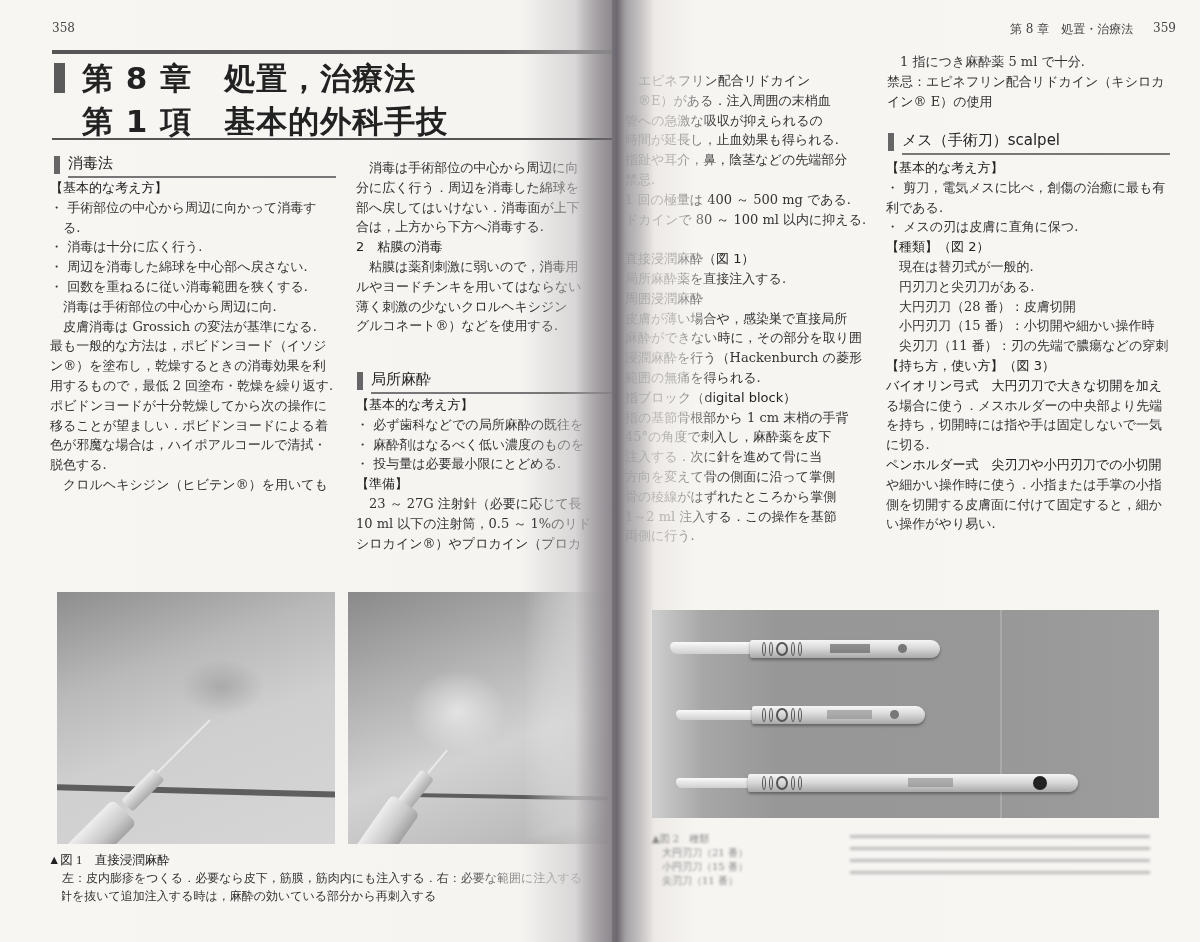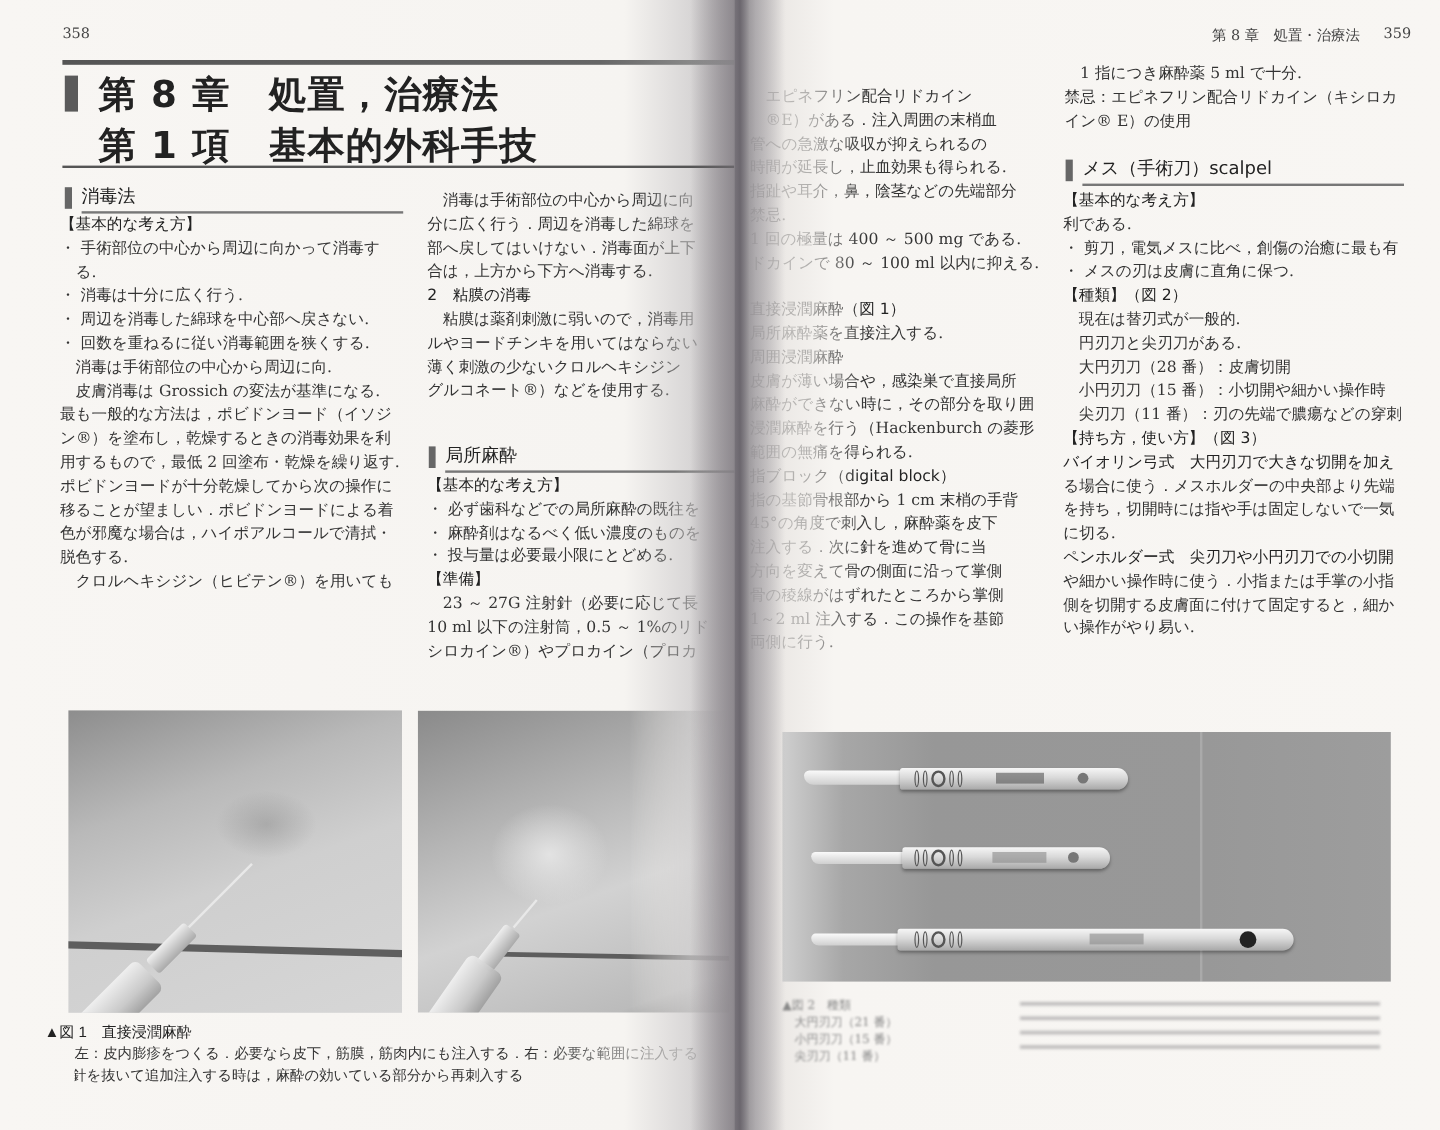--- a/index.html
+++ b/index.html
@@ -47,21 +47,21 @@
       linear-gradient(160deg,#8d8d8d 0%,#b9b9b9 30%,#cfcfcf 55%,#d6d6d6 100%); }
   .photo-skin-right { left:348px; top:592px; width:260px; height:252px;
     background:
       radial-gradient(ellipse 70px 60px at 110px 120px, rgba(235,235,235,0.8), rgba(0,0,0,0) 70%),
       linear-gradient(160deg,#8a8a8a 0%,#b5b5b5 35%,#d2d2d2 60%,#bbb 90%,#888 100%); }
   .crease { position:absolute; height:6px; border-radius:3px; background:#4a4a4a; opacity:0.85; }
   .needle { position:absolute; height:2px; background:#e8e8e8; transform-origin:0 50%; }
   .syringe { position:absolute; height:34px; border-radius:6px; background:linear-gradient(180deg,#f2f2f2,#c9c9c9 60%,#9d9d9d); transform-origin:0 50%; opacity:0.9; }
   .syringe-hub { position:absolute; height:16px; border-radius:3px; background:linear-gradient(180deg,#eee,#aaa); transform-origin:0 50%; }
 
-  .fig-caption-title { position:absolute; left:37px; top:852px; font-family:Liberation Sans, sans-serif; font-size:12.5px; color:#222; white-space:pre; }
+  .fig-caption-title { position:absolute; left:48px; top:852px; font-family:Liberation Serif, serif; font-size:12.5px; color:#222; white-space:pre; }
   .fig-caption-body { position:absolute; left:62px; top:869px; font-size:12px; line-height:18px; color:#333; white-space:nowrap; }
   .fig-caption-body .l2 { margin-left:-14px; }
 
   .scalpel-photo { position:absolute; left:652px; top:610px; width:507px; height:208px;
     background:linear-gradient(90deg,#cfcfcf 0%,#a7a7a7 10%,#979797 25%,#989898 70%,#9d9d9d 100%); }
   .scalpel-photo .seam { position:absolute; left:348px; top:0; width:2px; height:208px; background:rgba(255,255,255,0.18); }
   .handle { position:absolute; height:18px; border-radius:3px 12px 12px 3px; background:linear-gradient(180deg,#f6f6f6 0%,#d9d9d9 45%,#a9a9a9 100%); box-shadow:0 2px 3px rgba(0,0,0,0.35); }
   .blade { position:absolute; height:12px; background:linear-gradient(180deg,#fafafa,#cfcfcf); border-radius:8px 2px 2px 14px; }
   .grip { position:absolute; top:2px; height:14px; display:flex; gap:3px; }
   .grip span { display:block; width:4px; height:14px; border:1.5px solid #555; border-radius:50%; box-sizing:border-box; }
@@ -193,22 +193,22 @@
       <div class="line">禁忌：エピネフリン配合リドカイン（キシロカ</div>
       <div class="line">イン® E）の使用</div>
     </div>
   <div class="heading" style="left:276px;top:131px;width:290px;height:26px;">
     <div class="hbar"></div>
     <div class="htext">メス（手術刀）scalpel</div>
     <div class="hrule" style="width:268px;"></div>
   </div>
   <div class="col" id="r-col2b" style="left:274px;top:158px;width:300px;">
       <div class="line bracket">【基本的な考え方】</div>
+      <div class="line">・ 剪刀，電気メスに比べ，創傷の治癒に最も有</div>
       <div class="line">利である.</div>
-      <div class="line">・ 剪刀，電気メスに比べ，創傷の治癒に最も有</div>
       <div class="line">・ メスの刃は皮膚に直角に保つ.</div>
       <div class="line bracket">【種類】（図 2）</div>
       <div class="line indent">現在は替刃式が一般的.</div>
       <div class="line indent">円刃刀と尖刃刀がある.</div>
       <div class="line indent">大円刃刀（28 番）：皮膚切開</div>
       <div class="line indent">小円刃刀（15 番）：小切開や細かい操作時</div>
       <div class="line indent">尖刃刀（11 番）：刃の先端で膿瘍などの穿刺</div>
       <div class="line bracket">【持ち方，使い方】（図 3）</div>
       <div class="line bold">バイオリン弓式　大円刃刀で大きな切開を加え</div>
       <div class="line">る場合に使う．メスホルダーの中央部より先端</div>

